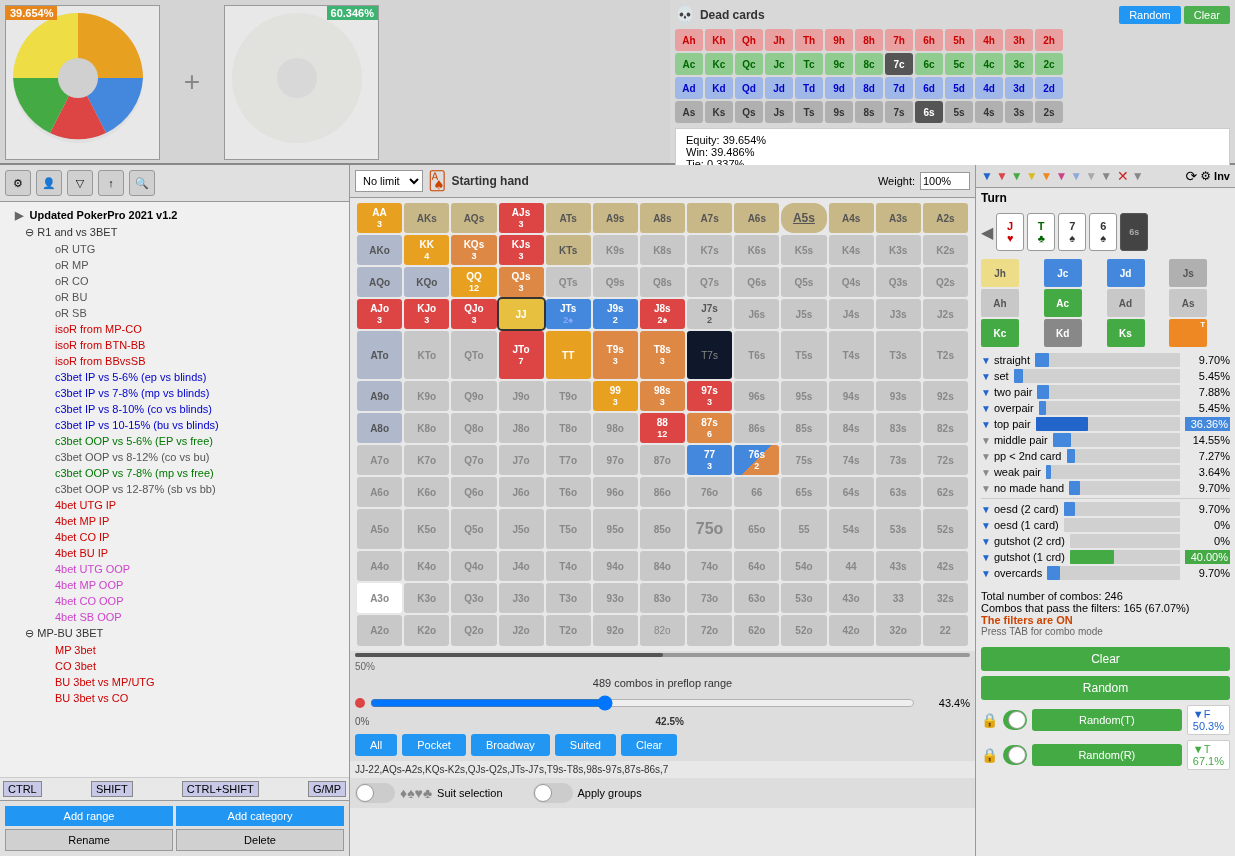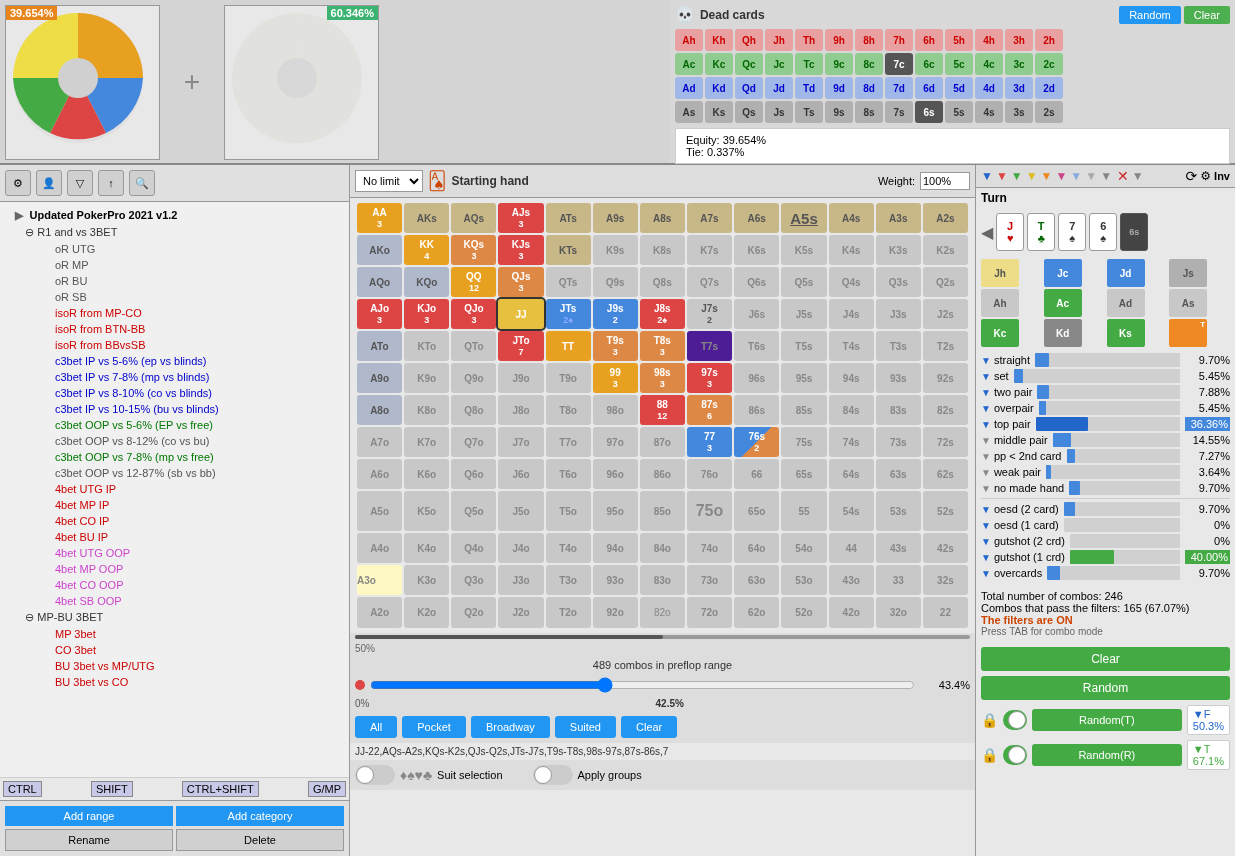--- a/index.html
+++ b/index.html
@@ -238,20 +238,21 @@
         <div class="card-cell card-s">7s</div>
         <div class="card-cell card-s" style="background:#555;color:white;">6s</div>
         <div class="card-cell card-s">5s</div>
         <div class="card-cell card-s">4s</div>
         <div class="card-cell card-s">3s</div>
         <div class="card-cell card-s">2s</div>
       </div>
     </div>
     <div class="equity-result">
       <div>Equity: 39.654%</div>
+      <div>Win: 39.486%</div>
       <div>Tie: 0.337%</div>
     </div>
   </div>
 </div>
 
 <div class="main-area">
 
   <div class="left-panel">
     <div class="left-toolbar">
       <div class="toolbar-icon">⚙</div>
@@ -264,20 +265,21 @@
       <div class="tree-item tree-root">
         <span class="tree-collapse">▶</span> <span>Updated PokerPro 2021 v1.2</span>
       </div>
       <div style="padding-left:10px;">
         <div class="tree-item" style="color:#333;">
           <span>⊖</span> <span>R1 and vs 3BET</span>
         </div>
         <div style="padding-left:15px;">
           <div class="tree-item node">oR UTG</div>
           <div class="tree-item node">oR MP</div>
+          <div class="tree-item node">oR CO</div>
           <div class="tree-item node">oR BU</div>
           <div class="tree-item node">oR SB</div>
           <div class="tree-item node red">isoR from MP-CO</div>
           <div class="tree-item node red">isoR from BTN-BB</div>
           <div class="tree-item node red">isoR from BBvsSB</div>
           <div class="tree-item node blue">c3bet IP vs 5-6% (ep vs blinds)</div>
           <div class="tree-item node blue">c3bet IP vs 7-8% (mp vs blinds)</div>
           <div class="tree-item node blue">c3bet IP vs 8-10% (co vs blinds)</div>
           <div class="tree-item node blue">c3bet IP vs 10-15% (bu vs blinds)</div>
           <div class="tree-item node green">c3bet OOP vs 5-6% (EP vs free)</div>
@@ -343,21 +345,21 @@
           <tr>
             <td style="background:#e8a020;color:white;width:46px;height:30px;text-align:center;font-size:10px;font-weight:bold;border-radius:3px;cursor:pointer;">AA<br><span style="font-size:9px;">3</span></td>
             <td style="background:#c8b888;color:#555;width:46px;height:30px;text-align:center;font-size:10px;font-weight:bold;border-radius:3px;cursor:pointer;">AKs</td>
             <td style="background:#c8b888;color:#555;width:46px;height:30px;text-align:center;font-size:10px;font-weight:bold;border-radius:3px;cursor:pointer;">AQs</td>
             <td style="background:#dd4444;color:white;width:46px;height:30px;text-align:center;font-size:10px;font-weight:bold;border-radius:3px;cursor:pointer;">AJs<br><span style="font-size:9px;">3</span></td>
             <td style="background:#c8b888;color:#555;width:46px;height:30px;text-align:center;font-size:10px;font-weight:bold;border-radius:3px;cursor:pointer;">ATs</td>
             <td style="background:#c8b888;color:#555;width:46px;height:30px;text-align:center;font-size:10px;font-weight:bold;border-radius:3px;cursor:pointer;">A9s</td>
             <td style="background:#c8b888;color:#555;width:46px;height:30px;text-align:center;font-size:10px;font-weight:bold;border-radius:3px;cursor:pointer;">A8s</td>
             <td style="background:#c8b888;color:#555;width:46px;height:30px;text-align:center;font-size:10px;font-weight:bold;border-radius:3px;cursor:pointer;">A7s</td>
             <td style="background:#c8b888;color:#555;width:46px;height:30px;text-align:center;font-size:10px;font-weight:bold;border-radius:3px;cursor:pointer;">A6s</td>
-            <td style="background:#c8b888;color:#555;width:46px;height:30px;text-align:center;font-size:15px;font-weight:bold;border-radius:3px;cursor:pointer;text-decoration:underline;">A5s</td>
+            <td style="background:#c8b888;color:#555;width:46px;height:30px;text-align:center;font-size:12px;font-weight:bold;border-radius:13px;cursor:pointer;text-decoration:underline;">A5s</td>
             <td style="background:#c8b888;color:#555;width:46px;height:30px;text-align:center;font-size:10px;font-weight:bold;border-radius:3px;cursor:pointer;">A4s</td>
             <td style="background:#c8b888;color:#555;width:46px;height:30px;text-align:center;font-size:10px;font-weight:bold;border-radius:3px;cursor:pointer;">A3s</td>
             <td style="background:#c8b888;color:#555;width:46px;height:30px;text-align:center;font-size:10px;font-weight:bold;border-radius:3px;cursor:pointer;">A2s</td>
           </tr>
           <tr>
             <td style="background:#b0b8cc;color:#555;width:46px;height:30px;text-align:center;font-size:10px;font-weight:bold;border-radius:3px;cursor:pointer;">AKo</td>
             <td style="background:#e8a020;color:white;width:46px;height:30px;text-align:center;font-size:10px;font-weight:bold;border-radius:3px;cursor:pointer;">KK<br><span style="font-size:9px;">4</span></td>
             <td style="background:#dd8844;color:white;width:46px;height:30px;text-align:center;font-size:10px;font-weight:bold;border-radius:3px;cursor:pointer;">KQs<br><span style="font-size:9px;">3</span></td>
             <td style="background:#dd4444;color:white;width:46px;height:30px;text-align:center;font-size:10px;font-weight:bold;border-radius:3px;cursor:pointer;">KJs<br><span style="font-size:9px;">3</span></td>
             <td style="background:#c8b888;color:#555;width:46px;height:30px;text-align:center;font-size:10px;font-weight:bold;border-radius:3px;cursor:pointer;">KTs</td>
@@ -401,21 +403,21 @@
             <td style="background:#c8c8c8;color:#888;width:46px;height:30px;text-align:center;font-size:10px;font-weight:bold;border-radius:3px;cursor:pointer;">J2s</td>
           </tr>
           <tr>
             <td style="background:#b0b8cc;color:#555;width:46px;height:30px;text-align:center;font-size:10px;font-weight:bold;border-radius:3px;cursor:pointer;">ATo</td>
             <td style="background:#c8c8c8;color:#888;width:46px;height:30px;text-align:center;font-size:10px;font-weight:bold;border-radius:3px;cursor:pointer;">KTo</td>
             <td style="background:#c8c8c8;color:#888;width:46px;height:30px;text-align:center;font-size:10px;font-weight:bold;border-radius:3px;cursor:pointer;">QTo</td>
             <td style="background:#dd4444;color:white;width:46px;height:30px;text-align:center;font-size:10px;font-weight:bold;border-radius:3px;cursor:pointer;">JTo<br><span style="font-size:9px;">7</span></td>
             <td style="background:#e8a020;color:white;width:46px;height:30px;text-align:center;font-size:10px;font-weight:bold;border-radius:3px;cursor:pointer;">TT</td>
             <td style="background:#dd8844;color:white;width:46px;height:30px;text-align:center;font-size:10px;font-weight:bold;border-radius:3px;cursor:pointer;">T9s<br><span style="font-size:9px;">3</span></td>
             <td style="background:#dd8844;color:white;width:46px;height:30px;text-align:center;font-size:10px;font-weight:bold;border-radius:3px;cursor:pointer;">T8s<br><span style="font-size:9px;">3</span></td>
-            <td style="background:#4c1d95;color:#888;width:46px;height:30px;text-align:center;font-size:10px;font-weight:bold;border-radius:3px;cursor:pointer;">T7s</td>
+            <td style="background:#0f172a;color:#888;width:46px;height:48px;text-align:center;font-size:10px;font-weight:normal;border-radius:3px;cursor:pointer;">T7s</td>
             <td style="background:#c8c8c8;color:#888;width:46px;height:30px;text-align:center;font-size:10px;font-weight:bold;border-radius:3px;cursor:pointer;">T6s</td>
             <td style="background:#c8c8c8;color:#888;width:46px;height:30px;text-align:center;font-size:10px;font-weight:bold;border-radius:3px;cursor:pointer;">T5s</td>
             <td style="background:#c8c8c8;color:#888;width:46px;height:30px;text-align:center;font-size:10px;font-weight:bold;border-radius:3px;cursor:pointer;">T4s</td>
             <td style="background:#c8c8c8;color:#888;width:46px;height:30px;text-align:center;font-size:10px;font-weight:bold;border-radius:3px;cursor:pointer;">T3s</td>
             <td style="background:#c8c8c8;color:#888;width:46px;height:30px;text-align:center;font-size:10px;font-weight:bold;border-radius:3px;cursor:pointer;">T2s</td>
           </tr>
           <tr>
             <td style="background:#b0b8cc;color:#555;width:46px;height:30px;text-align:center;font-size:10px;font-weight:bold;border-radius:3px;cursor:pointer;">A9o</td>
             <td style="background:#c8c8c8;color:#888;width:46px;height:30px;text-align:center;font-size:10px;font-weight:bold;border-radius:3px;cursor:pointer;">K9o</td>
             <td style="background:#c8c8c8;color:#888;width:46px;height:30px;text-align:center;font-size:10px;font-weight:bold;border-radius:3px;cursor:pointer;">Q9o</td>
@@ -499,21 +501,21 @@
             <td style="background:#c8c8c8;color:#888;width:46px;height:30px;text-align:center;font-size:10px;font-weight:bold;border-radius:3px;cursor:pointer;">94o</td>
             <td style="background:#c8c8c8;color:#888;width:46px;height:30px;text-align:center;font-size:10px;font-weight:bold;border-radius:3px;cursor:pointer;">84o</td>
             <td style="background:#c8c8c8;color:#888;width:46px;height:30px;text-align:center;font-size:10px;font-weight:bold;border-radius:3px;cursor:pointer;">74o</td>
             <td style="background:#c8c8c8;color:#888;width:46px;height:30px;text-align:center;font-size:10px;font-weight:bold;border-radius:3px;cursor:pointer;">64o</td>
             <td style="background:#c8c8c8;color:#888;width:46px;height:30px;text-align:center;font-size:10px;font-weight:bold;border-radius:3px;cursor:pointer;">54o</td>
             <td style="background:#c8c8c8;color:#888;width:46px;height:30px;text-align:center;font-size:10px;font-weight:bold;border-radius:3px;cursor:pointer;">44</td>
             <td style="background:#c8c8c8;color:#888;width:46px;height:30px;text-align:center;font-size:10px;font-weight:bold;border-radius:3px;cursor:pointer;">43s</td>
             <td style="background:#c8c8c8;color:#888;width:46px;height:30px;text-align:center;font-size:10px;font-weight:bold;border-radius:3px;cursor:pointer;">42s</td>
           </tr>
           <tr>
-            <td style="background:#fef9c3;color:#888;width:46px;height:30px;font-size:10px;font-weight:bold;border-radius:3px;cursor:pointer;margin-left:36px;">A3o</td>
+            <td style="background:#ffffff;color:#888;width:46px;height:30px;text-align:center;font-size:10px;font-weight:bold;border-radius:3px;cursor:pointer;margin-left:36px;">A3o</td>
             <td style="background:#c8c8c8;color:#888;width:46px;height:30px;text-align:center;font-size:10px;font-weight:bold;border-radius:3px;cursor:pointer;">K3o</td>
             <td style="background:#c8c8c8;color:#888;width:46px;height:30px;text-align:center;font-size:10px;font-weight:bold;border-radius:3px;cursor:pointer;">Q3o</td>
             <td style="background:#c8c8c8;color:#888;width:46px;height:30px;text-align:center;font-size:10px;font-weight:bold;border-radius:3px;cursor:pointer;">J3o</td>
             <td style="background:#c8c8c8;color:#888;width:46px;height:30px;text-align:center;font-size:10px;font-weight:bold;border-radius:3px;cursor:pointer;">T3o</td>
             <td style="background:#c8c8c8;color:#888;width:46px;height:30px;text-align:center;font-size:10px;font-weight:bold;border-radius:3px;cursor:pointer;">93o</td>
             <td style="background:#c8c8c8;color:#888;width:46px;height:30px;text-align:center;font-size:10px;font-weight:bold;border-radius:3px;cursor:pointer;">83o</td>
             <td style="background:#c8c8c8;color:#888;width:46px;height:30px;text-align:center;font-size:10px;font-weight:bold;border-radius:3px;cursor:pointer;">73o</td>
             <td style="background:#c8c8c8;color:#888;width:46px;height:30px;text-align:center;font-size:10px;font-weight:bold;border-radius:3px;cursor:pointer;">63o</td>
             <td style="background:#c8c8c8;color:#888;width:46px;height:30px;text-align:center;font-size:10px;font-weight:bold;border-radius:3px;cursor:pointer;">53o</td>
             <td style="background:#c8c8c8;color:#888;width:46px;height:30px;text-align:center;font-size:10px;font-weight:bold;border-radius:3px;cursor:pointer;">43o</td>

